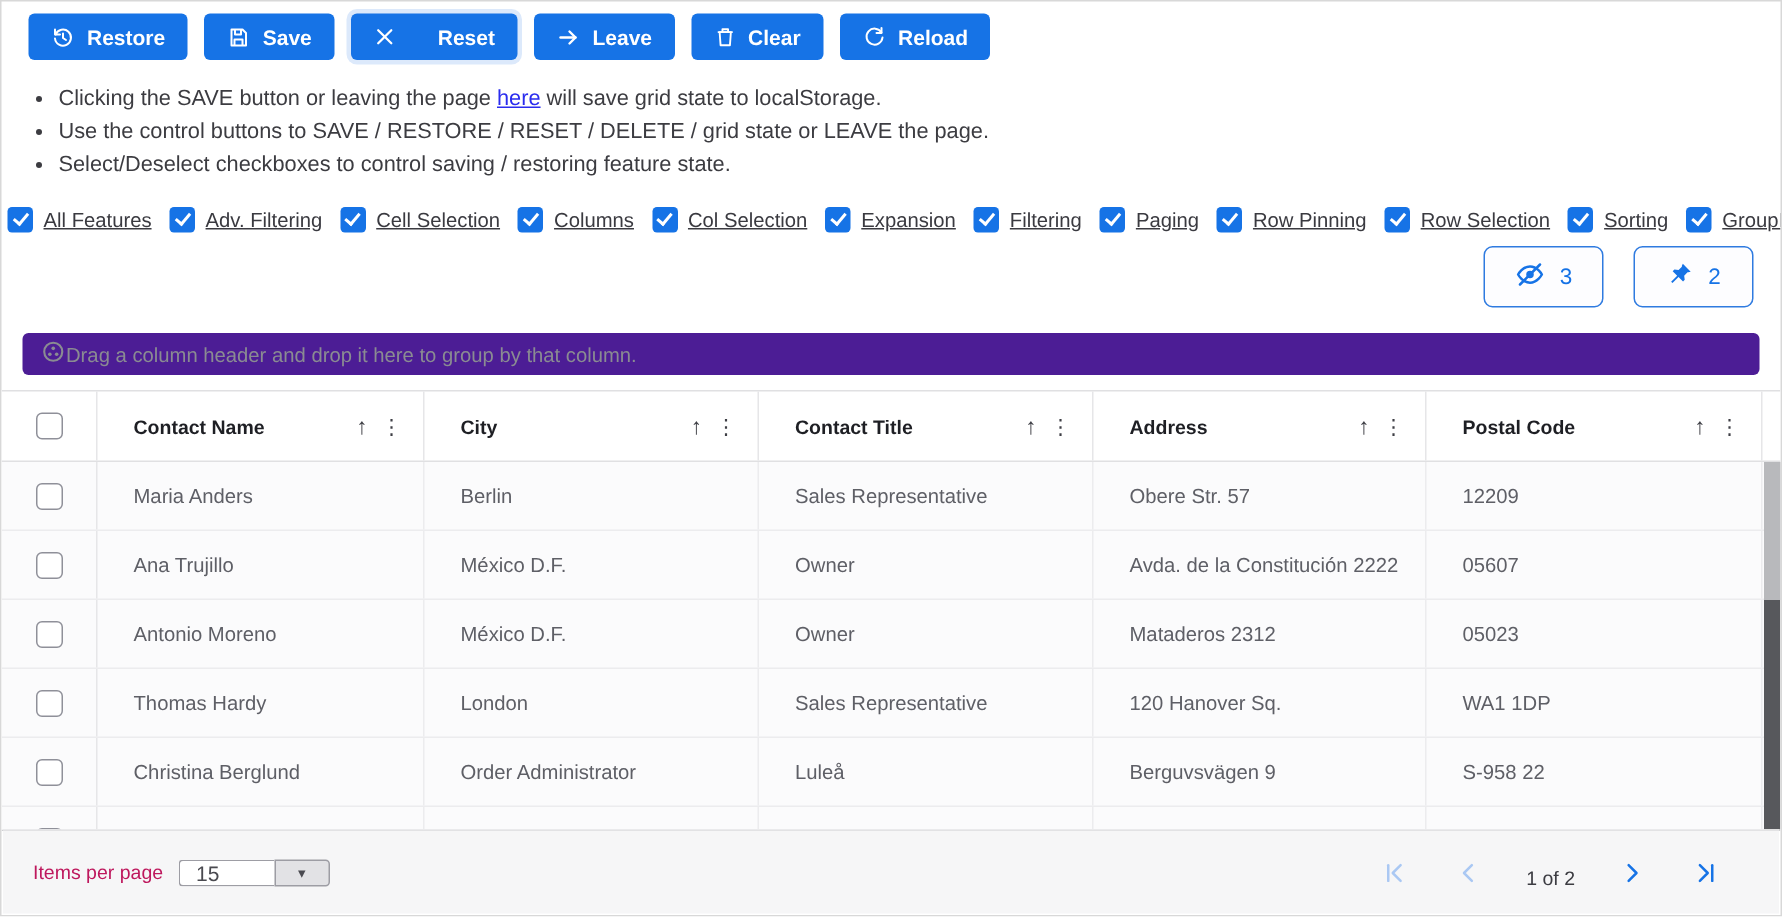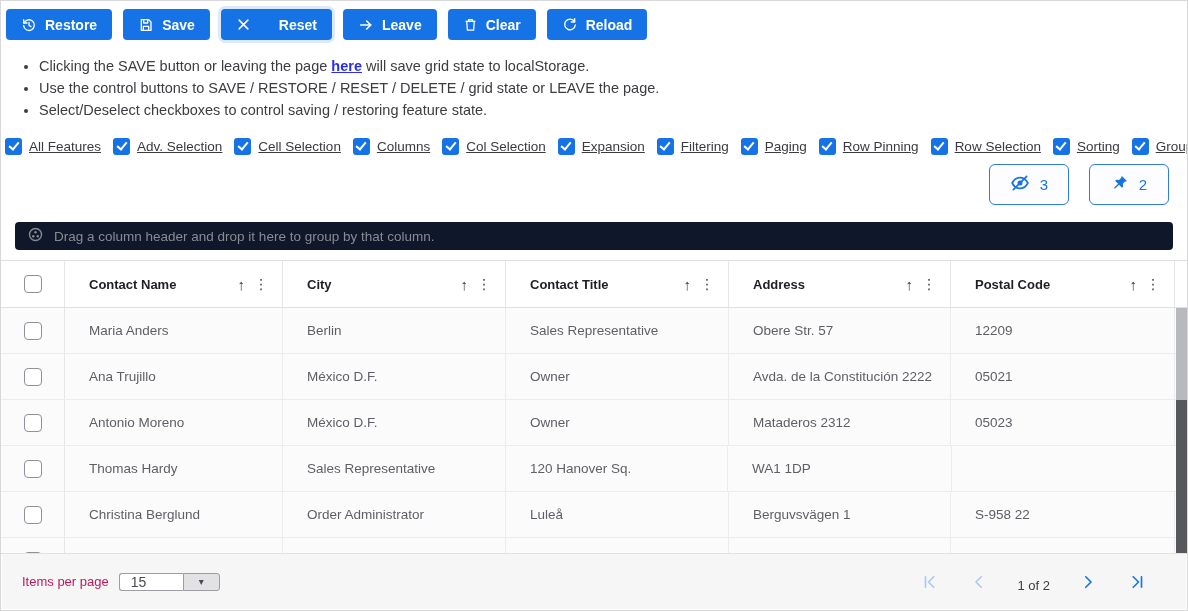--- a/index.html
+++ b/index.html
@@ -2,53 +2,53 @@
 <html><head>
 <meta charset="utf-8">
 <style>
   * { margin:0; padding:0; box-sizing:border-box; }
   html,body { background:#fff; }
   body { font-family:"Liberation Sans", sans-serif; }
   .page { position:relative; width:1188px; height:611px; background:#fff;
           border:1px solid #d8d8d8; overflow:hidden; }
 
   
-  .toolbar { display:flex; gap:11px; padding:8px 0 0 5px; }
+  .toolbar { display:flex; gap:11px; padding:8px 0 0 18px; }
   .btn-primary { display:inline-flex; align-items:center; gap:8px; height:31px;
     background:#1673e6; color:#fff; border:none; border-radius:4px; padding:0 15px;
     font-family:inherit; font-weight:bold; font-size:14px; cursor:pointer; }
   .btn-primary svg { display:block; }
   .btn-primary.focused { box-shadow:0 0 0 3px #dce9fb;gap:28px; }
 
   
   .notes { margin:15px 0 0 0; padding-left:38px; list-style:disc;
     color:#3c3c41; font-size:14.5px; line-height:22px; }
-  .notes a { color:#2a2cee; font-weight:bold; text-decoration:underline; cursor:pointer; }
+  .notes a { color:#2a2cee; font-weight:normal; text-decoration:underline; cursor:pointer; }
 
   
   .features { display:flex; align-items:center; gap:12px; margin-top:15px;
     padding-left:4px; height:20px; white-space:nowrap; overflow:hidden; }
   .feature { display:inline-flex; align-items:center; gap:7px; font-size:13.5px;
     color:#3a3a40; cursor:pointer; flex:0 0 auto;text-decoration:underline; }
   .cb-checked { position:relative; width:17px; height:17px; background:#1673e6;
     border-radius:3px; flex:0 0 auto; }
   .cb-checked::after { content:""; position:absolute; left:5.5px; top:2.5px;
     width:4px; height:8px; border:solid #fff; border-width:0 2px 2px 0;
     transform:rotate(40deg); }
 
   
   .actions { display:flex; justify-content:flex-end; gap:20px; padding:8px 18px 0 0; height:49px; }
   .btn-outline { display:inline-flex; align-items:center; justify-content:center; gap:10px;
     width:80px; height:41px; background:#fdfdff; border:1px solid #2f7be0; border-radius:6px;
     color:#1673e6; font-family:inherit; font-size:15px; cursor:pointer; }
 
   
   .groupbar-wrap { margin:17px 14px 0 14px; }
-  .groupbar { display:flex; align-items:center; gap:10px; height:28px;
-    background:#0f172a; border-radius:4px; padding:0 12px; color:#8a8b92; font-size:13.5px; }
+  .groupbar { display:flex; align-items:center; height:28px;
+    background:#4c1d95; border-radius:4px; padding:0 12px; color:#8a8b92; font-size:13.5px; }
 
   
   .grid { margin-top:10px; }
   .g-header { display:flex; height:48px; border-top:1px solid #e0e0e2;
     border-bottom:1px solid #e0e0e2; background:#fff; }
   .g-hcell { display:flex; align-items:center; padding:0 14px 0 24px;
     font-size:13px; font-weight:bold; color:#1e1f24; border-right:1px solid #e6e6e8; }
   .g-hcell .h-icons { margin-left:auto; display:flex; align-items:center; gap:9px;
     color:#3e3f45; font-weight:normal; }
   .sort-arrow { font-size:15px; line-height:1; cursor:pointer; }
@@ -160,21 +160,21 @@
     <li>Select/Deselect checkboxes to control saving / restoring feature state.</li>
   </ul>
 
   <div class="features">
     <label class="feature">
         <span class="cb-checked"></span>
         <span>All Features</span>
       </label>
     <label class="feature">
         <span class="cb-checked"></span>
-        <span>Adv. Selection</span>
+        <span>Adv. Filtering</span>
       </label>
     <label class="feature">
         <span class="cb-checked"></span>
         <span>Cell Selection</span>
       </label>
     <label class="feature">
         <span class="cb-checked"></span>
         <span>Columns</span>
       </label>
     <label class="feature">
@@ -296,49 +296,50 @@
         <div class="g-cell col-5">12209</div>
       </div>
       <div class="g-row">
         <div class="g-cbcol">
             <span class="cb-empty"></span>
           </div>
         <div class="g-cell col-1">Ana Trujillo</div>
         <div class="g-cell col-2">México D.F.</div>
         <div class="g-cell col-3">Owner</div>
         <div class="g-cell col-4">Avda. de la Constitución 2222</div>
-        <div class="g-cell col-5">05021</div>
+        <div class="g-cell col-5">05607</div>
       </div>
       <div class="g-row">
         <div class="g-cbcol">
             <span class="cb-empty"></span>
           </div>
         <div class="g-cell col-1">Antonio Moreno</div>
         <div class="g-cell col-2">México D.F.</div>
         <div class="g-cell col-3">Owner</div>
         <div class="g-cell col-4">Mataderos 2312</div>
         <div class="g-cell col-5">05023</div>
       </div>
       <div class="g-row">
         <div class="g-cbcol">
             <span class="cb-empty"></span>
           </div>
         <div class="g-cell col-1">Thomas Hardy</div>
+        <div class="g-cell col-2">London</div>
         <div class="g-cell col-3">Sales Representative</div>
         <div class="g-cell col-4">120 Hanover Sq.</div>
         <div class="g-cell col-5">WA1 1DP</div>
       </div>
       <div class="g-row">
         <div class="g-cbcol">
             <span class="cb-empty"></span>
           </div>
         <div class="g-cell col-1">Christina Berglund</div>
         <div class="g-cell col-3">Order Administrator</div>
         <div class="g-cell col-2">Luleå</div>
-        <div class="g-cell col-4">Berguvsvägen 1</div>
+        <div class="g-cell col-4">Berguvsvägen 9</div>
         <div class="g-cell col-5">S-958 22</div>
       </div>
       <div class="g-row">
         <div class="g-cbcol">
             <span class="cb-empty"></span>
           </div>
         <div class="g-cell col-1">Hanna Moos</div>
         <div class="g-cell col-2">Mannheim</div>
         <div class="g-cell col-3">Sales Representative</div>
         <div class="g-cell col-4">Forsterstr. 57</div>

